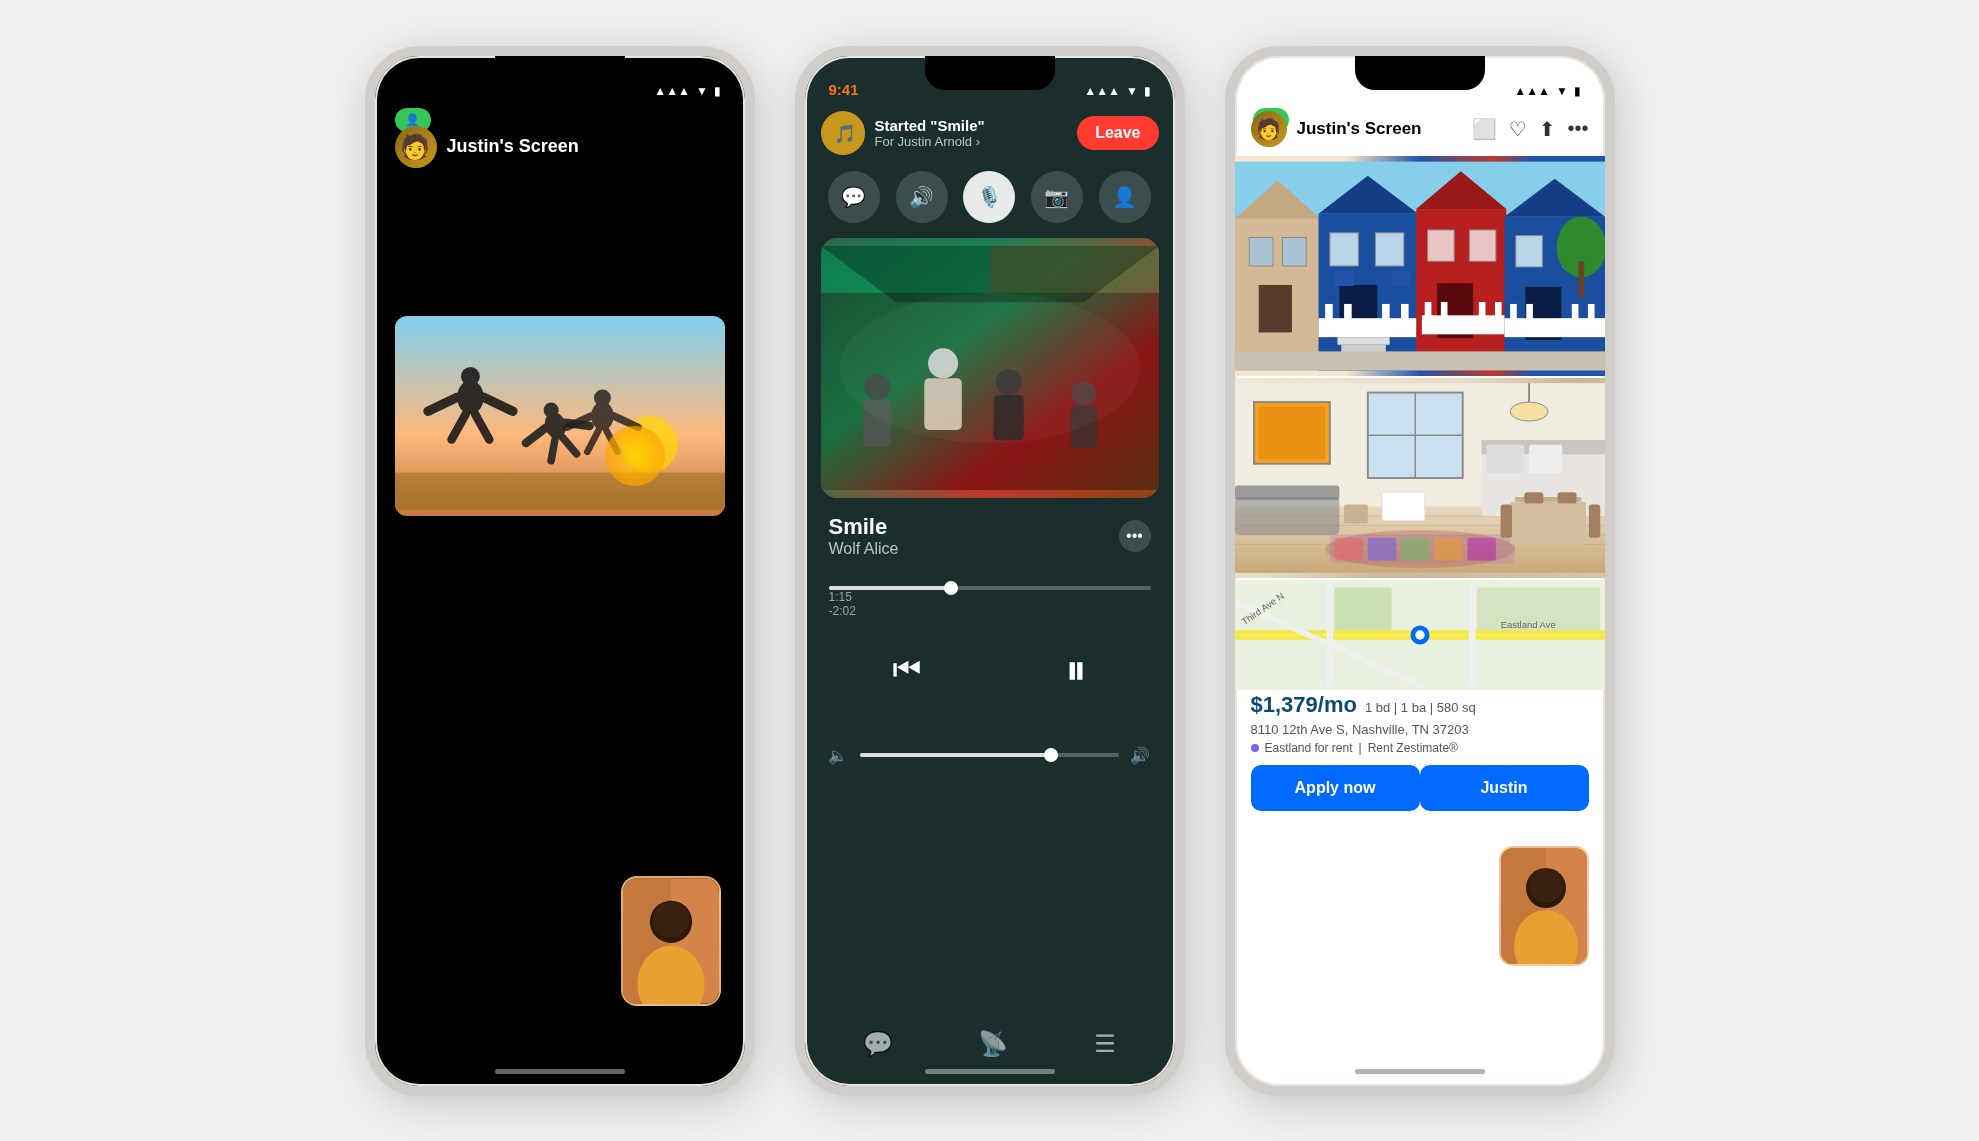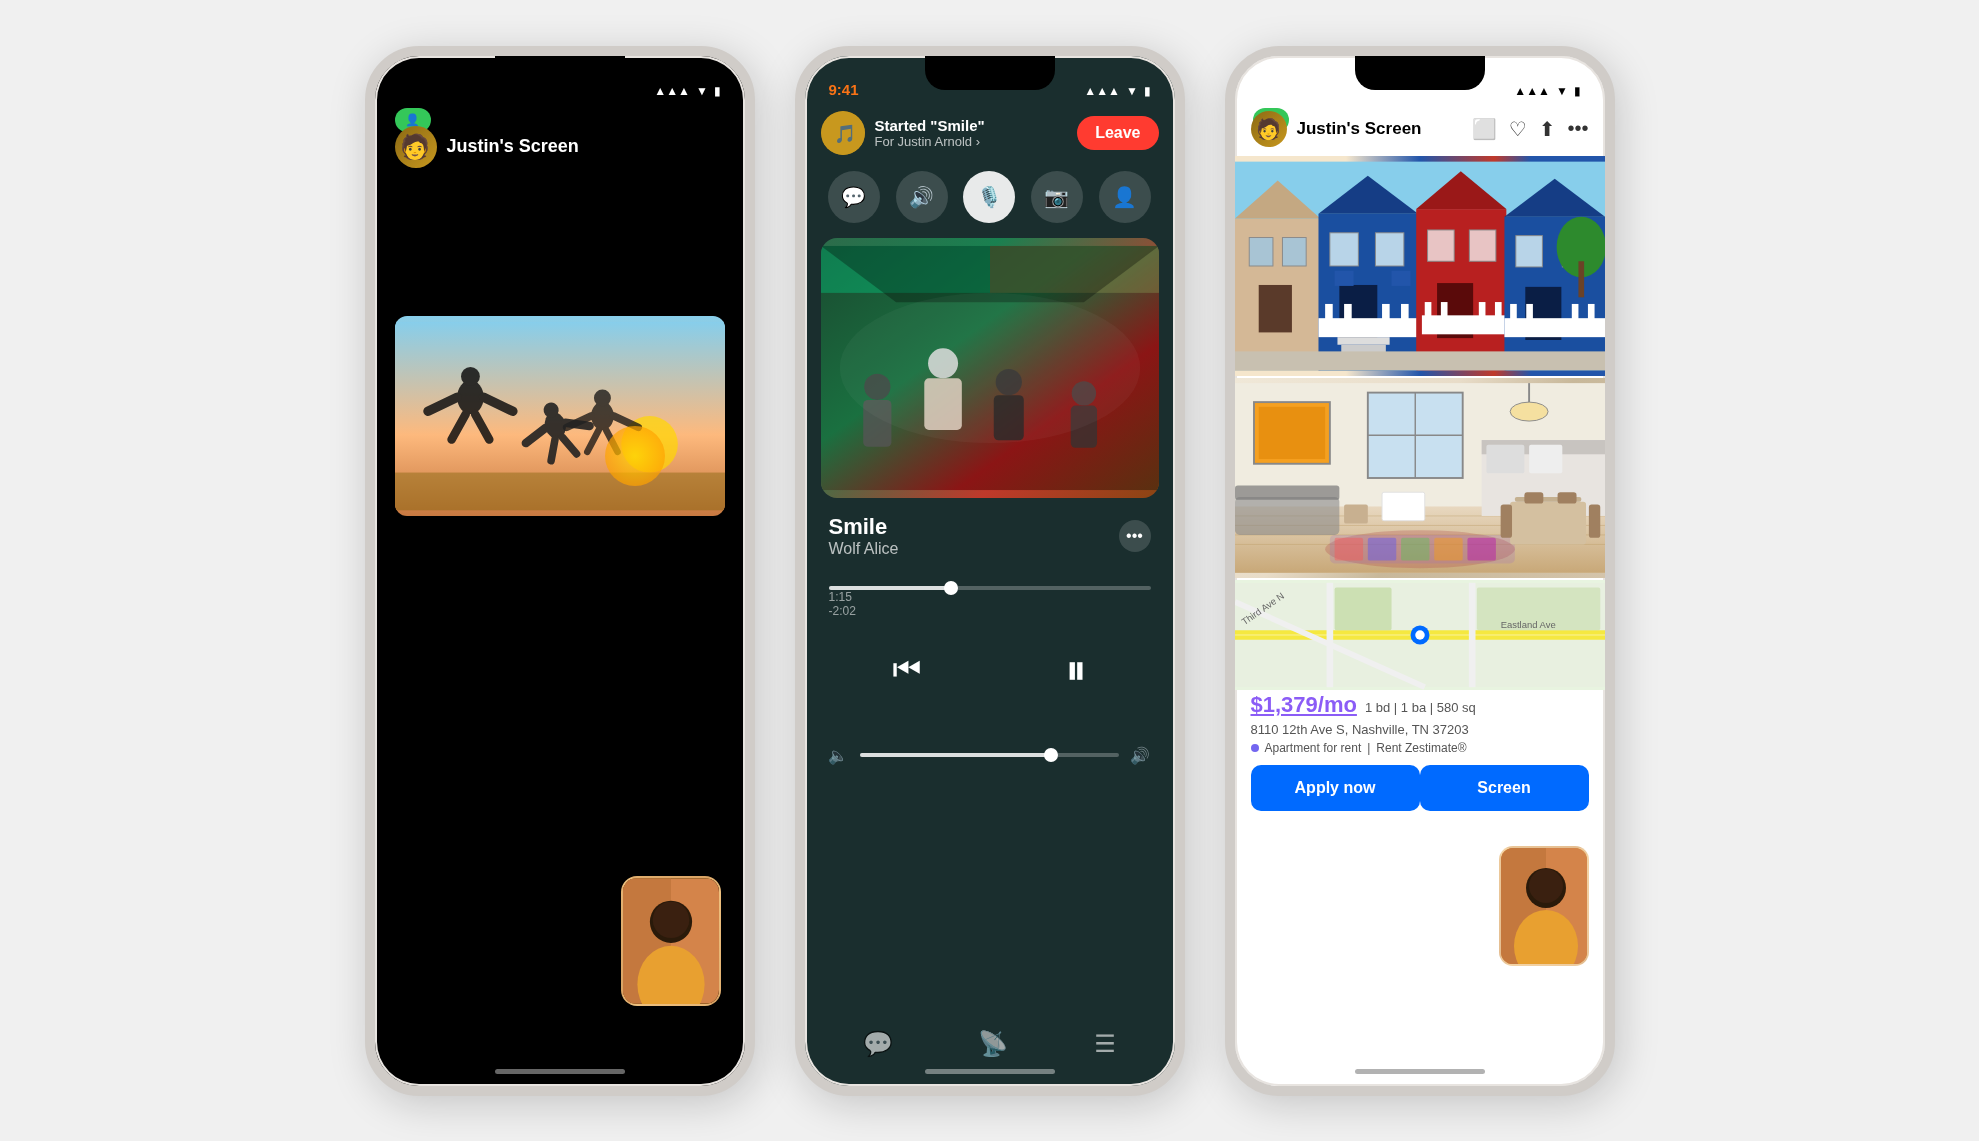--- a/index.html
+++ b/index.html
@@ -545,22 +545,21 @@
     .price-line {
       display: flex;
       align-items: baseline;
       gap: 8px;
       margin-bottom: 4px;
     }
 
     .price {
       font-size: 22px;
       font-weight: 700;
-      color: #8b5cf6;
-      text-decoration: underline;
+      color: #0c4a6e;
     }
 
     .price-specs {
       font-size: 13px;
       color: #555;
     }
 
     .address-line {
       font-size: 13px;
       color: #555;
@@ -1033,25 +1032,25 @@
     </div>
 
     <div class="property-details">
       <div class="price-line">
         <span class="price">$1,379/mo</span>
         <span class="price-specs">1 bd | 1 ba | 580 sq</span>
       </div>
       <div class="address-line">8110 12th Ave S, Nashville, TN 37203</div>
       <div class="type-line">
         <span class="apt-dot"></span>
-        <span>Apartment for rent</span>
+        <span>Eastland for rent</span>
         <span> | </span>
         <span>Rent Zestimate®</span>
       </div>
       <div class="cta-row">
         <button class="cta-btn">Apply now</button>
-        <button class="cta-btn">Screen</button>
+        <button class="cta-btn">Justin</button>
       </div>
     </div>
 
     <div class="home-indicator home-indicator-dark"></div>
   </div>
 </div>
 
 </body></html>

